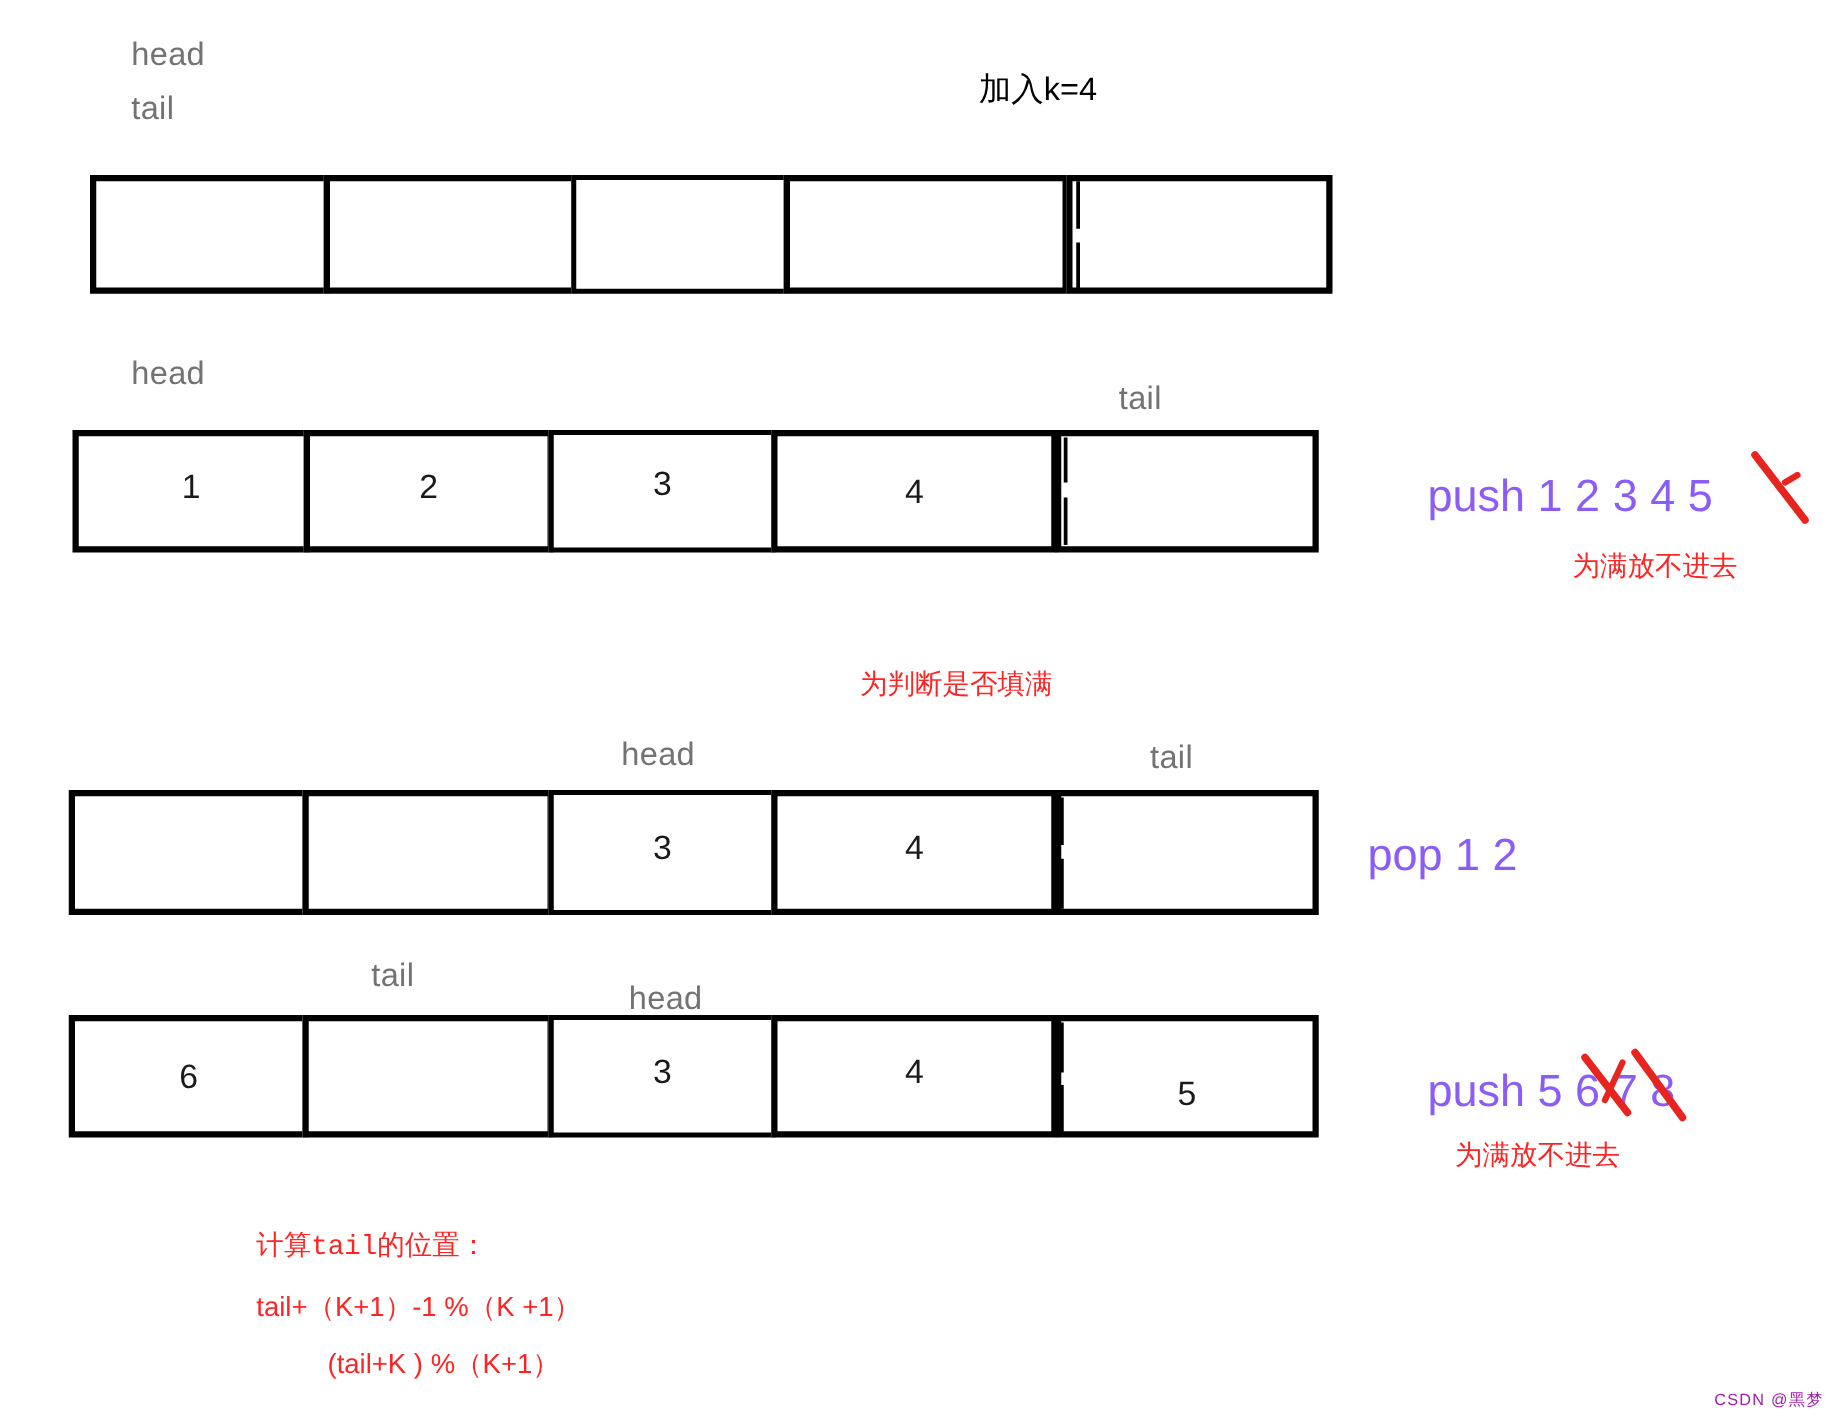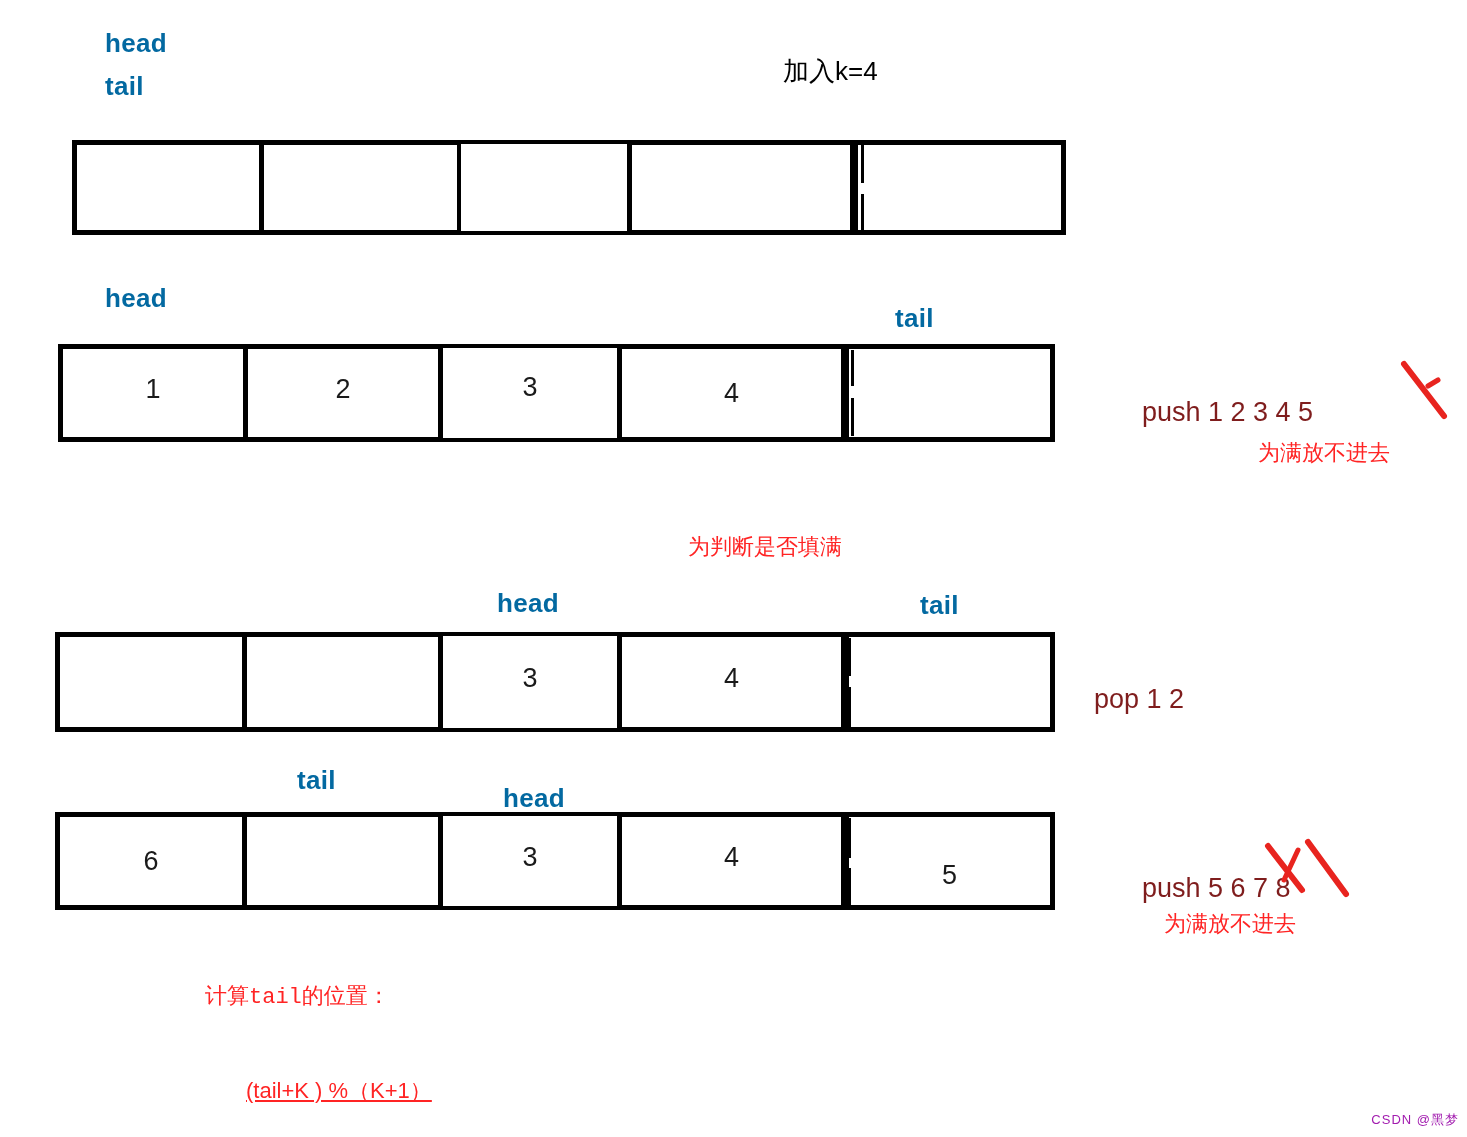--- a/index.html
+++ b/index.html
@@ -21,48 +21,46 @@
     left: 0; top: 0;
     width: 1467px;
     height: 1137px;
   }
 
   
   .lbl {
     position: absolute;
     font-size: 26px;
     line-height: 1;
-    color: #0369a1;
+    color: #737373;
     white-space: nowrap;
     letter-spacing: 0.3px;
-    font-weight: bold;
   }
   .lbl-cjk {
     position: absolute;
     font-size: 26px;
     line-height: 1;
     color: #000;
     white-space: nowrap;
   }
 
   .red {
     position: absolute;
     color: #ff2424;
     font-size: 22px;
     line-height: 1.35;
     white-space: nowrap;
   }
 
   .op {
     position: absolute;
-    font-size: 27px;
+    font-size: 36px;
     line-height: 1;
-    color: #7f1d1d;
-    white-space: nowrap;
-    margin-top: 20px;
+    color: #8b5cf6;
+    white-space: nowrap;
   }
 
   
   .row {
     position: absolute;
     box-sizing: border-box;
     display: flex;
     background: #ffffff;
   }
   .cell {
@@ -227,17 +225,18 @@
   <svg class="strike" style="left:1262px; top:840px;" width="90" height="62">
     <path d="M6 6 L40 50" stroke="#e8241f" stroke-width="6" fill="none" stroke-linecap="round"></path>
     <path d="M22 40 L36 10" stroke="#e8241f" stroke-width="5" fill="none" stroke-linecap="round"></path>
   </svg>
   <svg class="strike" style="left:1300px; top:838px;" width="90" height="66">
     <path d="M8 4 L46 56" stroke="#e8241f" stroke-width="6" fill="none" stroke-linecap="round"></path>
   </svg>
   <div class="red" style="left:1164px; top:909px;">为满放不进去</div>
 
   <div class="red" style="left:205px; top:983px;font-family:Liberation Mono, monospace;">计算tail的位置：</div>
-  <div class="red" style="left:246px; top:1076px;text-decoration:underline;">(tail+K ) %（K+1）</div>
+  <div class="red" style="left:205px; top:1031px;">tail+（K+1）-1 %（K +1）</div>
+  <div class="red" style="left:262px; top:1076px;">(tail+K ) %（K+1）</div>
 
   <div class="watermark">CSDN @黑梦</div>
 
 </div>
 
 </body></html>

